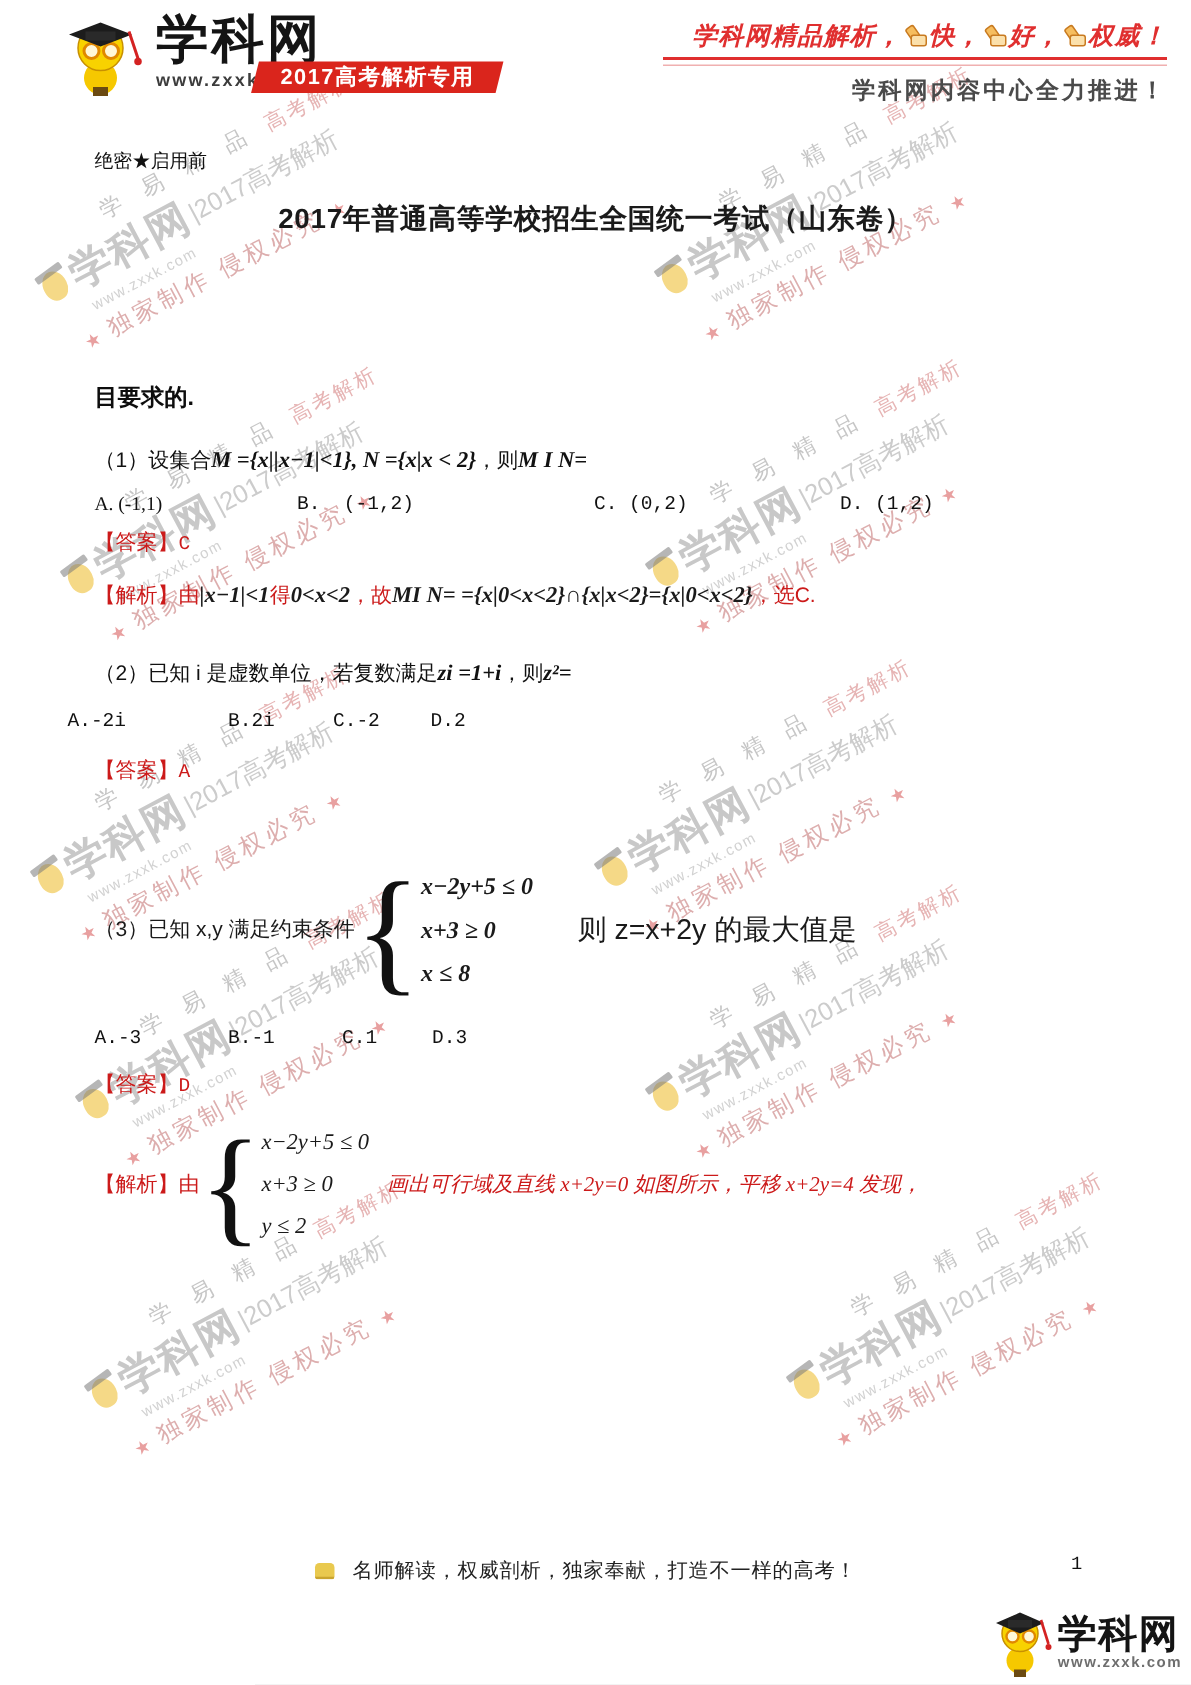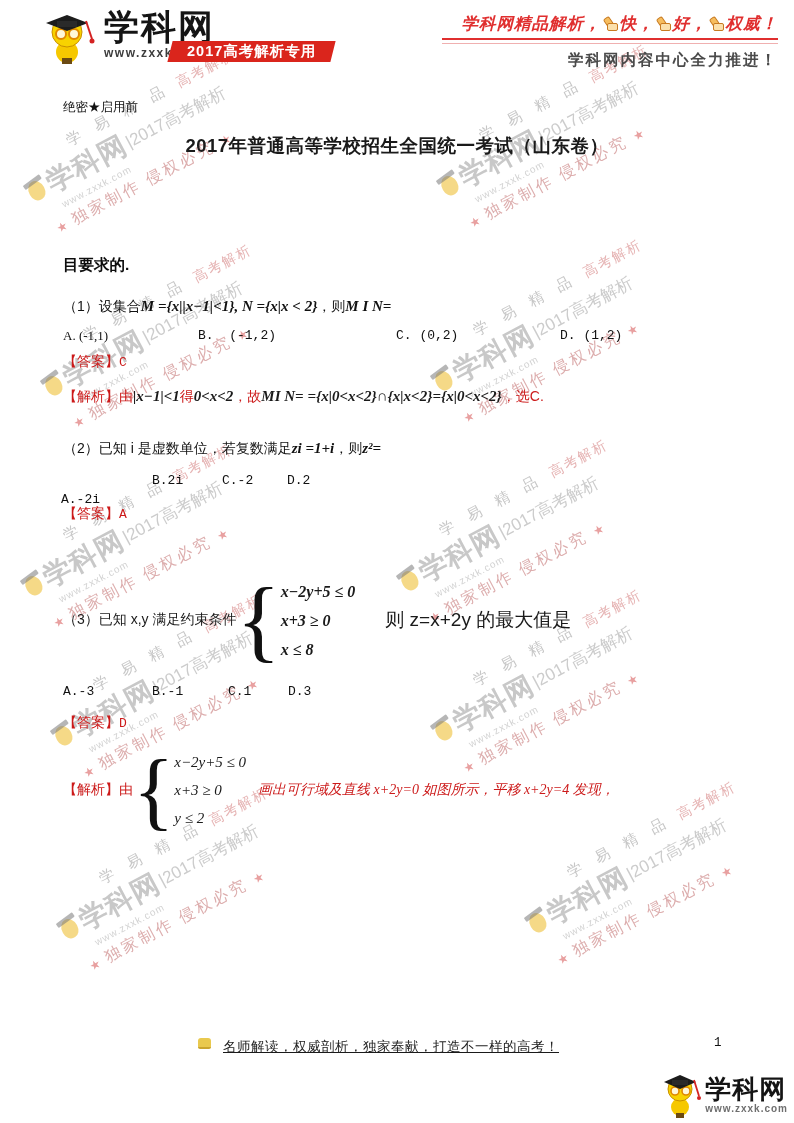--- a/index.html
+++ b/index.html
@@ -65,21 +65,21 @@
   .q3 .brace{font-size:92px;line-height:92px;}
   .q3 .sys-lines div{font-family:"Liberation Serif",serif;font-weight:bold;font-style:italic;
                      font-size:16px;line-height:29px;white-space:pre;}
   .a3 .brace{font-size:86px;line-height:86px;}
   .a3 .sys-lines div{font-family:"Liberation Serif",serif;font-style:italic;
                      font-size:15px;line-height:28px;white-space:pre;}
   .q3-suffix{margin-left:30px;font-size:19px;}
   .a3-red{margin-left:12px;font-size:14px;font-style:italic;font-family:"Liberation Serif",serif;}
 
   
-  .footer-row{left:198px;top:1038px;display:flex;align-items:flex-start;text-decoration:underline;}
+  .footer-row{left:210px;top:1038px;display:flex;align-items:center;}
   .footer-mascot{display:inline-block;width:13px;height:9px;background:#e9c94e;border-radius:3px 3px 2px 2px;
                  border-bottom:2px solid #caa52f;margin-right:12px;}
   .footer-slogan{font-size:13.5px;color:#222;letter-spacing:.5px;}
   .page-num{left:714px;top:1036px;font-size:12.5px;font-family:"Liberation Mono",monospace;color:#111;}
   .bottom-logo{right:6px;top:1070px;display:flex;align-items:center;}
   .bl-col{margin-left:2px;}
   .bl-brand{font-size:26px;font-weight:900;color:#141414;line-height:28px;letter-spacing:1px;}
   .bl-site{font-size:10px;font-weight:bold;color:#6e6e6e;letter-spacing:1px;}
 </style>
 </head>
@@ -304,21 +304,21 @@
       <span class="red">【答案】</span><span class="red ans-val">C</span>
     </div>
     <div class="abs analine" style="top:388px;">
       <span class="red">【解析】由</span><span class="math">|x−1|&lt;1</span><span class="red">得</span><span class="math">0&lt;x&lt;2</span><span class="red">，故</span><span class="math">MI N= ={x|0&lt;x&lt;2}∩{x|x&lt;2}={x|0&lt;x&lt;2}</span><span class="red">，选C.</span>
     </div>
 
     <div class="abs qline" style="top:440px;">
       <span>（2）已知 i 是虚数单位，若复数满足</span><span class="math">zi =1+i</span><span>，则</span><span class="math">z²=</span>
     </div>
     <div>
-      <span class="opt" style="left:61px;top:473px;margin-top:19px;">A.-2i</span>
+      <span class="opt" style="left:45px;top:473px;">A.-2i</span>
       <span class="opt" style="left:152px;top:473px;">B.2i</span>
       <span class="opt" style="left:222px;top:473px;">C.-2</span>
       <span class="opt" style="left:287px;top:473px;">D.2</span>
     </div>
     <div class="abs ansline" style="top:505px;">
       <span class="red">【答案】</span><span class="red ans-val">A</span>
     </div>
 
     <div class="abs sysrow q3" style="top:568px;height:104px;">
       <span style="font-size:14px;">（3）已知 x,y 满足约束条件</span>

